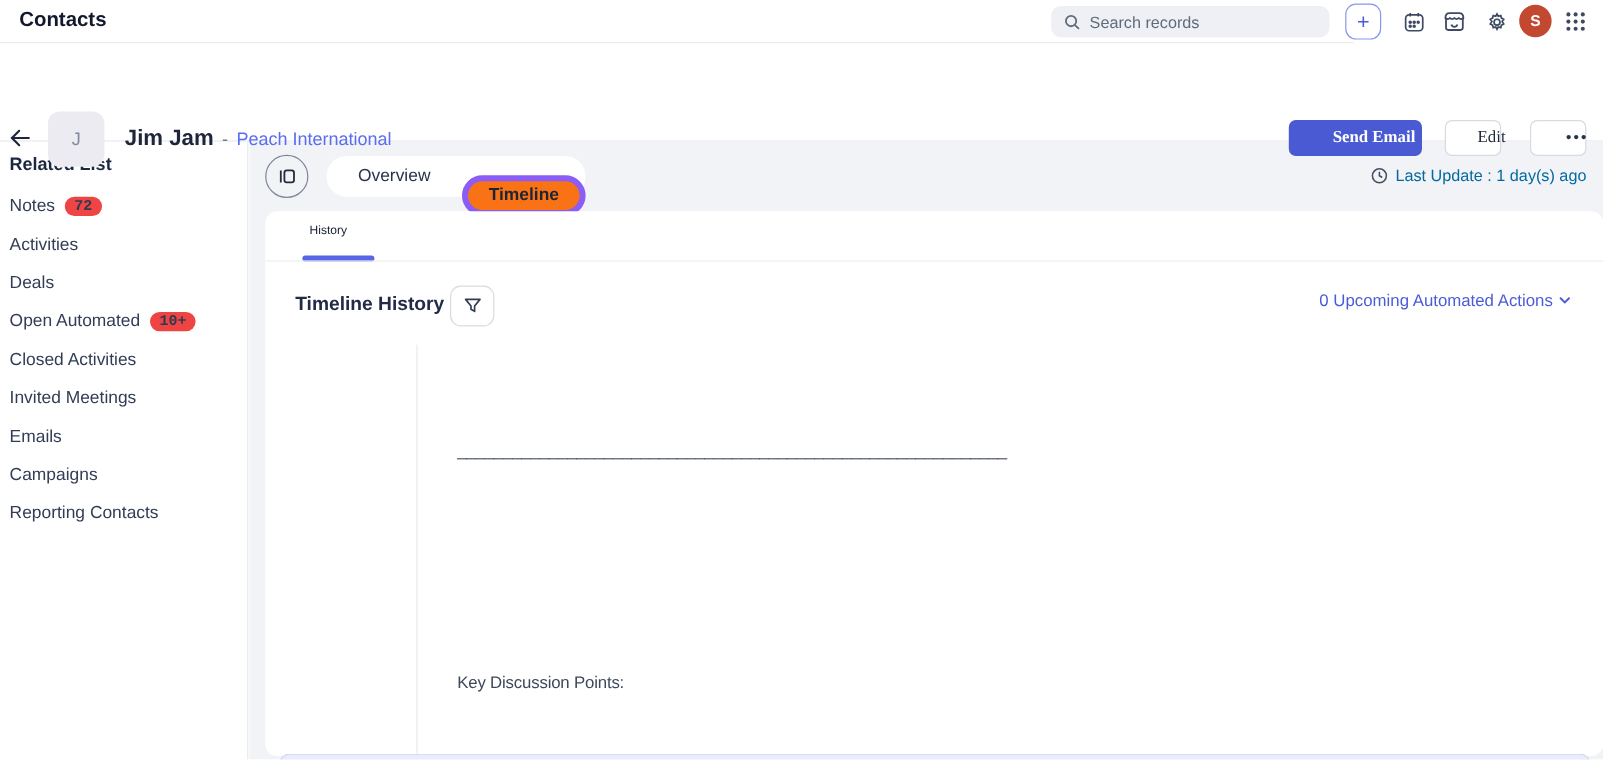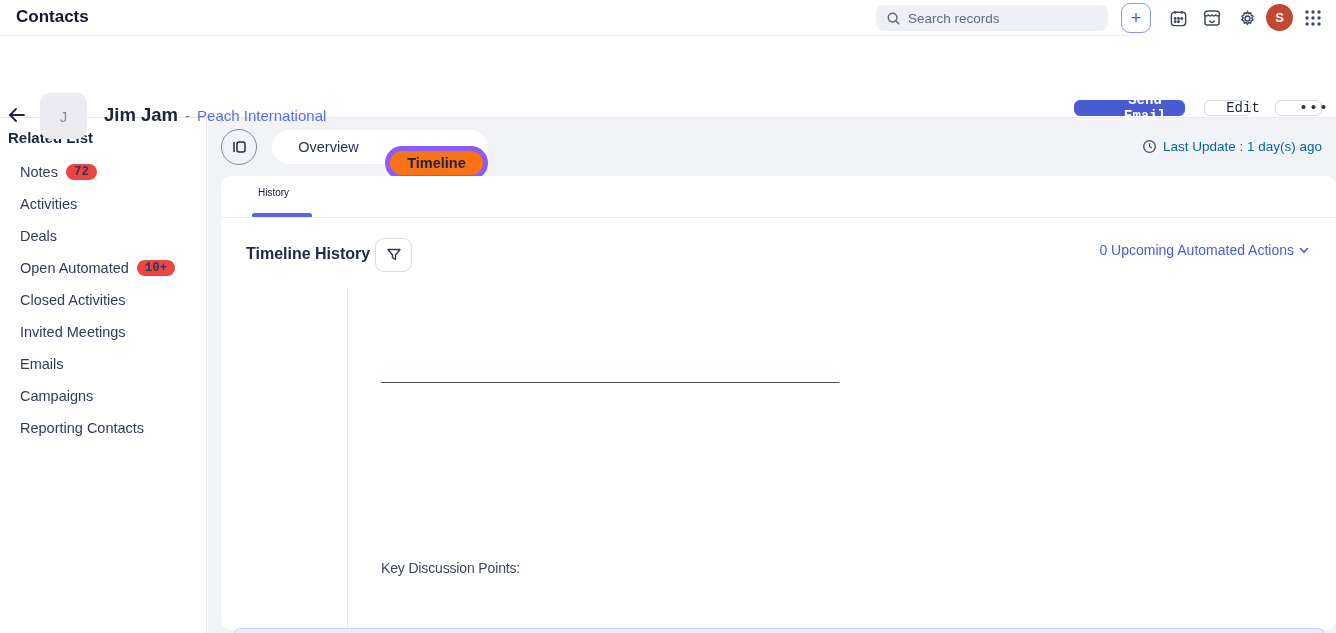--- a/index.html
+++ b/index.html
@@ -18,31 +18,31 @@
   .avatar-s { left:1266px; top:4px; width:27px; height:27px; border-radius:50%; background:#c2492f; color:#fff; font-size:13px; font-weight:700; display:flex; align-items:center; justify-content:center; cursor:pointer; }
 
   
   .rec-header { left:0; top:36px; width:1336px; height:82px; background:#fff; border-bottom:1px solid #e8e9ed; z-index:4; }
   .back-btn { left:6px; top:68px; width:22px; height:22px; color:#20263a; cursor:pointer; }
   .avatar-j { left:40px; top:57px; width:47px; height:46px; border-radius:10px; background:#ebebf1; color:#838aa0; font-size:15px; display:flex; align-items:center; justify-content:center; }
   .rec-name-row { left:104px; top:68px; display:flex; align-items:baseline; gap:7px; white-space:nowrap; }
   .rec-name { font-size:18.5px; font-weight:700; color:#20263a; }
   .rec-sep { font-size:15px; color:#6b7280; }
   .rec-company { font-size:15px; color:#5b6cf2; cursor:pointer; }
-  .btn { height:16px; border-radius:6px; font-size:14px; font-family:Liberation Mono, monospace; cursor:pointer; display:flex; align-items:center; justify-content:center;padding-left:31px; }
+  .btn { height:30px; border-radius:6px; font-size:14px; font-family:Liberation Serif, serif; cursor:pointer; display:flex; align-items:center; justify-content:center;padding-left:31px; }
   .btn-primary { left:1074px; top:64px; width:111px; background:#4a5ad3; border:1px solid #4a5ad3; color:#fff; font-weight:700; }
   .btn-plain { background:#fff; border:1px solid #d7dae1; color:#1f2937; }
   .btn-edit { left:1204px; top:64px; width:47px; }
   .btn-more { left:1275px; top:64px; width:47px; font-size:15px; letter-spacing:1px; color:#2b3347; }
 
   
   .sidebar { left:0; top:118px; width:207px; height:515px; background:#fff; border-right:1px solid #e7e8ec; z-index:3; }
   .sb-title { margin:11px 0 0 8px; font-size:15px; font-weight:700; color:#1c2742; }
   .sb-list { margin-top:10px; }
-  .sb-item { padding:7px 20px; font-size:14.5px; color:#313c55; display:flex; align-items:center; gap:8px; height:32px; cursor:pointer; }
+  .sb-item { padding:7px 8px; font-size:14.5px; color:#313c55; display:flex; align-items:center; gap:8px; height:32px; cursor:pointer; }
   .sb-badge { background:#ef4444; border-radius:9px; padding:1px 8px; font-size:12.5px; font-weight:700; color:#2f3a52;font-family:Liberation Mono, monospace; }
 
   
   .main-bg { left:208px; top:118px; width:1128px; height:515px; background:#f2f3f6; z-index:1; }
   .collapse-btn { left:221px; top:129px; width:36px; height:36px; border-radius:50%; border:1px solid #7e8699; display:flex; align-items:center; justify-content:center; color:#242b3e; cursor:pointer; z-index:2; }
   .pill-group { left:272px; top:130px; height:34px; background:#fff; border-radius:17px; display:flex; align-items:center; z-index:2; }
   .pill { height:34px; display:flex; align-items:center; justify-content:center; font-size:14.5px; color:#2a3348; cursor:pointer; border-radius:17px; }
   .pill-overview { width:113px; }
   .pill-timeline { width:103px; background:#f97316; border:5px solid #8b5cf6; font-weight:700; color:#1d2434;margin-top:32px; }
   .last-update { right:14px; top:139px; display:flex; align-items:center; gap:6px; font-size:13.5px; color:#0369a1; z-index:2; }

